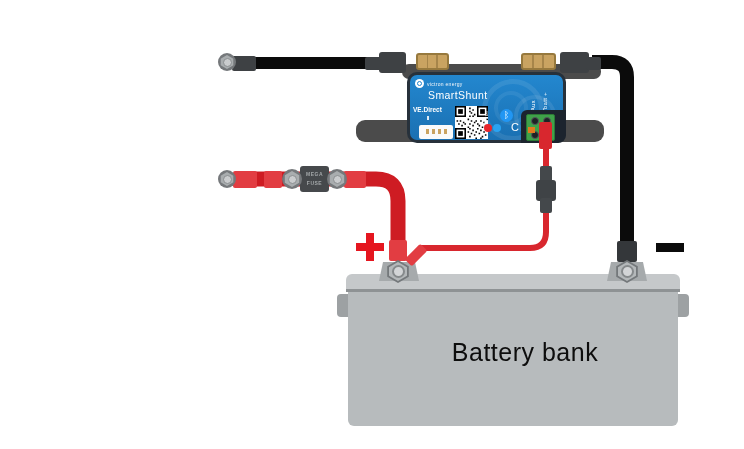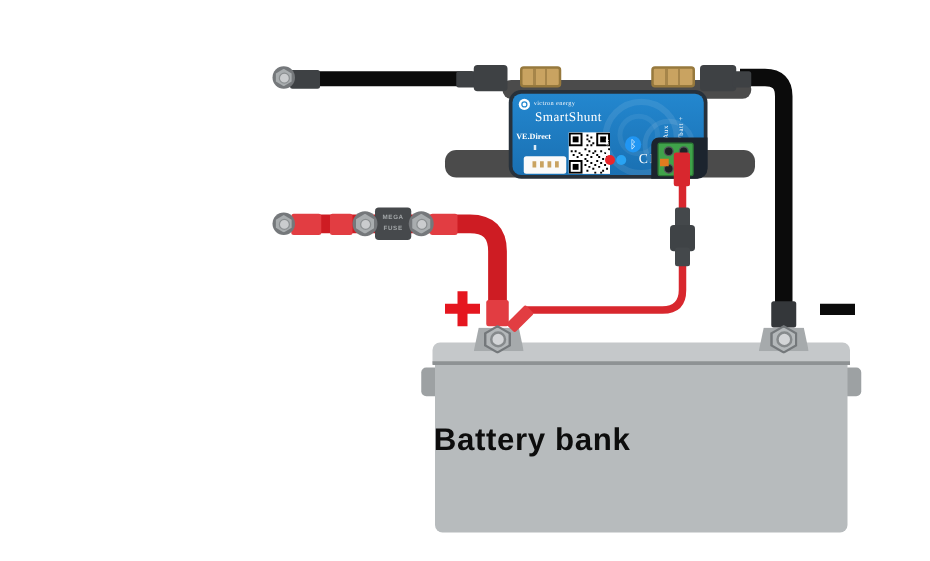--- a/index.html
+++ b/index.html
@@ -6,21 +6,21 @@
   .canvas{
     position:relative;width:744px;height:449px;background:#ffffff;overflow:hidden;
     font-family:"Liberation Sans",sans-serif;
   }
   .abs{position:absolute;}
 
   
   .battery-lid{left:346px;top:274px;width:334px;height:17px;background:#c5c8ca;border-radius:6px 6px 0 0;z-index:1;}
   .battery-divider{left:346px;top:289px;width:334px;height:3px;background:#8e9294;z-index:1;}
   .battery-body{left:348px;top:292px;width:330px;height:134px;background:#b7bbbd;border-radius:0 0 6px 6px;z-index:1;}
-  .battery-label{left:347px;top:338px;width:330px;text-align:left;font-size:25px;font-weight:bold;color:#0d0d0d;z-index:2;letter-spacing:.5px;}
+  .battery-label{left:360px;top:338px;width:330px;text-align:center;font-size:25px;font-weight:normal;color:#0d0d0d;z-index:2;letter-spacing:.5px;}
   .handle-l{left:337px;top:294px;width:13px;height:23px;background:#9da1a3;border-radius:4px 0 0 4px;z-index:0;}
   .handle-r{left:676px;top:294px;width:13px;height:23px;background:#9da1a3;border-radius:0 4px 4px 0;z-index:0;}
   .mount{width:40px;height:19px;background:#a6aaac;clip-path:polygon(10% 0,90% 0,100% 100%,0 100%);z-index:2;}
   .mount-pos{left:379px;top:262px;}
   .mount-neg{left:607px;top:262px;}
 
   
   .hexnut{width:24px;height:23px;z-index:6;}
   .hexnut-pos{left:386px;top:260px;}
   .hexnut-neg{left:615px;top:260px;}
@@ -79,21 +79,21 @@
     color:#a3a7a9;font-size:5px;font-weight:bold;text-align:center;line-height:1.7;padding-top:4px;box-sizing:border-box;letter-spacing:.5px;}
 
   
   .brass{height:17px;background:
     linear-gradient(90deg,transparent 30%,#a6854a 30%,#a6854a 36%,transparent 36%,transparent 62%,#a6854a 62%,#a6854a 68%,transparent 68%),#c9a361;
     border:2px solid #97793d;border-radius:3px;box-sizing:border-box;z-index:5;}
   .brass-1{left:416px;top:53px;width:33px;}
   .brass-2{left:521px;top:53px;width:35px;}
 
   
-  .device{left:407px;top:72px;width:159px;height:71px;background:#27313b;border-radius:10px;z-index:5;font-family:Liberation Serif, serif;}
+  .device{left:407px;top:72px;width:159px;height:71px;background:#27313b;border-radius:10px;z-index:5;}
   .device .abs{position:absolute;}
   .device-screen{left:3px;top:3px;width:153px;height:65px;background:linear-gradient(180deg,#2387cf,#1a70b2);border-radius:7px;overflow:hidden;}
   .swirl{border-radius:50%;}
   .swirl1{left:72px;top:4px;width:52px;height:52px;border:5px solid rgba(255,255,255,.09);}
   .swirl2{left:104px;top:20px;width:34px;height:34px;border:4px solid rgba(255,255,255,.09);}
   .swirl3{left:84px;top:16px;width:26px;height:26px;border:4px solid rgba(255,255,255,.07);}
   .brand-emblem{left:8px;top:7px;width:9px;height:9px;border-radius:50%;background:#fff;}
   .brand-emblem::after{content:"";position:absolute;left:2px;top:2px;width:3px;height:3px;border:1px solid #2387cf;border-radius:50%;}
   .brand-text{left:20px;top:9px;font-size:5px;color:#f2f6fa;letter-spacing:.3px;}
   .model-text{left:21px;top:17px;font-size:10.5px;color:#ffffff;letter-spacing:.4px;}

